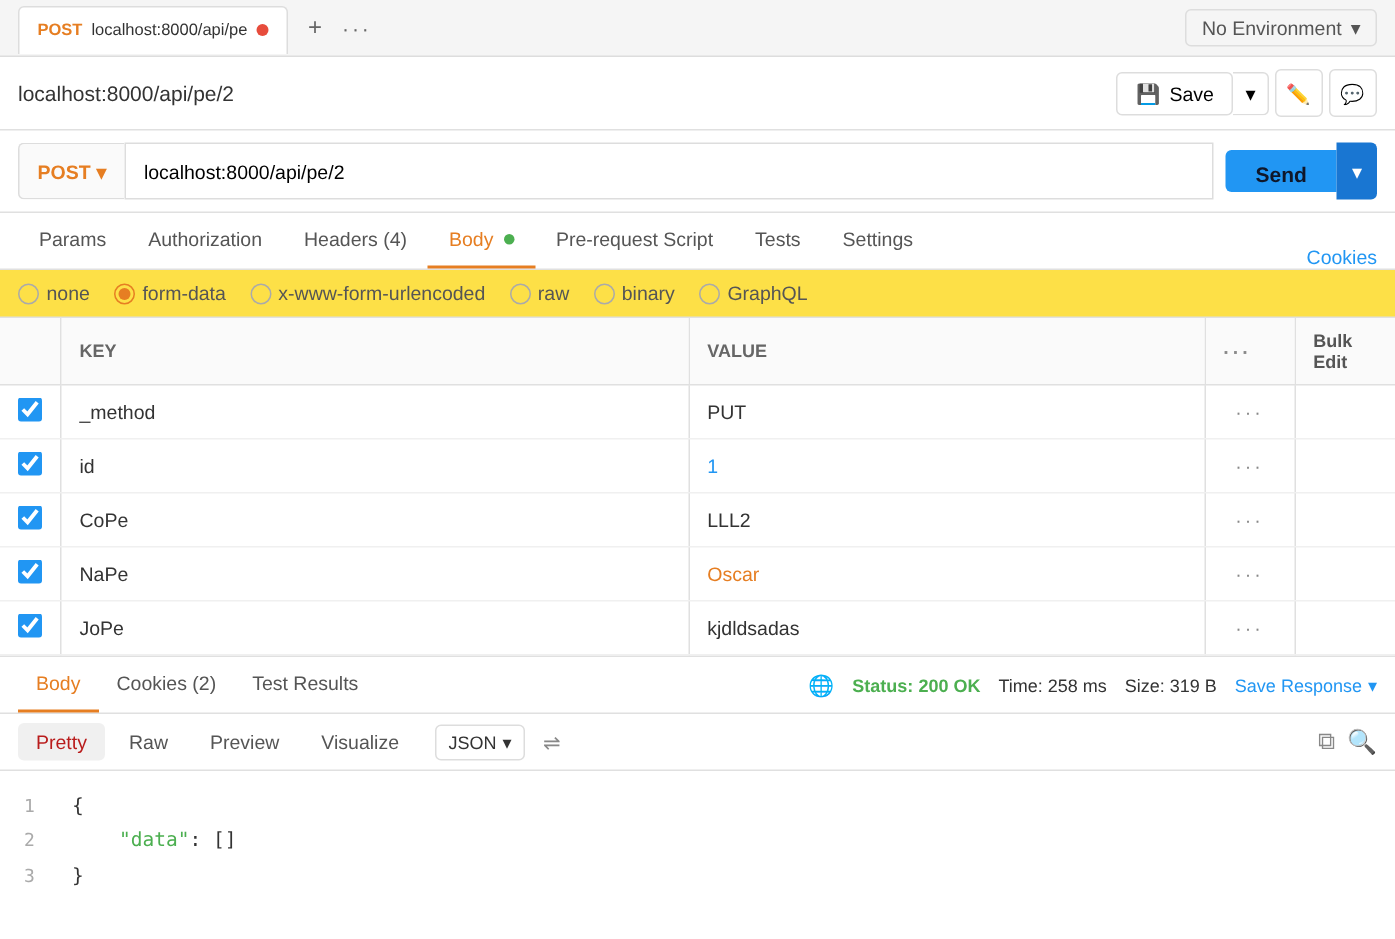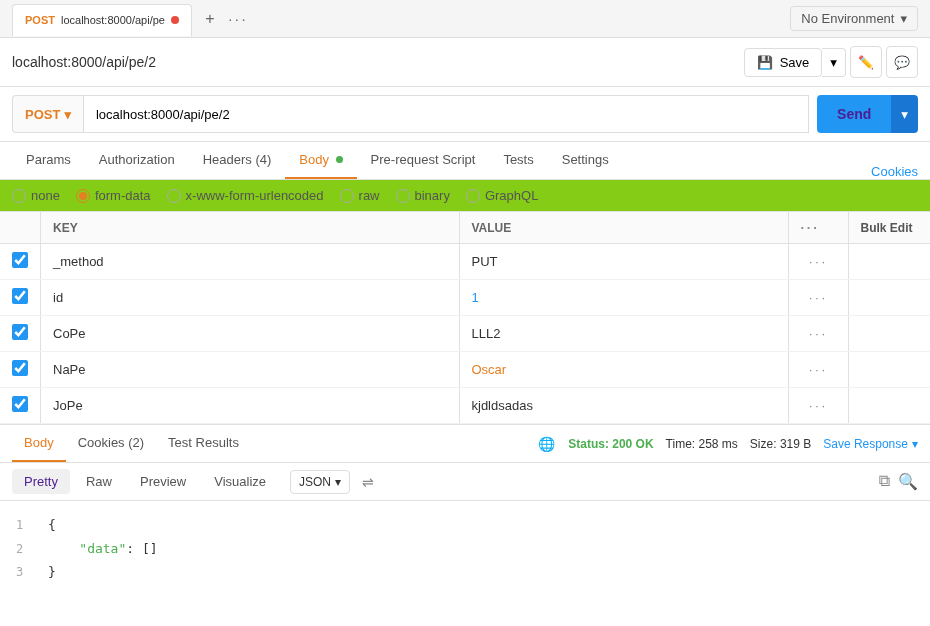--- a/index.html
+++ b/index.html
@@ -16,63 +16,63 @@
     .url-bar-actions { display: flex; align-items: center; gap: 4px; }
     .save-btn { display: flex; align-items: center; gap: 6px; padding: 6px 12px; border: 1px solid #ddd; border-radius: 4px; cursor: pointer; font-size: 13px; background: #fff; }
     .save-btn-arrow { padding: 6px 8px; border: 1px solid #ddd; border-left: none; border-radius: 0 4px 4px 0; cursor: pointer; background: #fff; }
     .icon-btn { width: 32px; height: 32px; display: flex; align-items: center; justify-content: center; border: 1px solid #ddd; border-radius: 4px; cursor: pointer; background: #fff; color: #666; }
 
     
     .request-bar { display: flex; align-items: center; padding: 8px 12px; border-bottom: 1px solid #e0e0e0; gap: 0; }
     .method-select { display: flex; align-items: center; gap: 4px; padding: 8px 12px; border: 1px solid #ddd; border-right: none; border-radius: 4px 0 0 4px; font-size: 13px; font-weight: 600; color: #e67e22; background: #fafafa; cursor: pointer; height: 38px; }
     .url-input { flex: 1; border: 1px solid #ddd; padding: 8px 12px; font-size: 13px; height: 38px; outline: none; }
     .send-btn { display: flex; align-items: center; gap: 0; margin-left: 8px; }
-    .send-main { background: #2196F3; color: #4c1d95; border: none; padding: 8px 20px; font-size: 14px; font-weight: 600; height: 38px; cursor: pointer; border-radius: 4px 0 0 4px; }
+    .send-main { background: #2196F3; color: #0f172a; border: none; padding: 8px 20px; font-size: 14px; font-weight: 600; height: 28px; cursor: pointer; border-radius: 4px 0 0 4px; }
     .send-arrow { background: #1976D2; color: #fff; border: none; padding: 8px 10px; height: 38px; cursor: pointer; border-radius: 0 4px 4px 0; }
 
     
     .tabs-nav { display: flex; align-items: flex-end; padding: 0 12px; border-bottom: 1px solid #e0e0e0; background: #fff; }
     .tabs-nav-item { padding: 10px 14px; font-size: 13px; cursor: pointer; color: #555; border-bottom: 2px solid transparent; position: relative; }
     .tabs-nav-item.active { color: #e67e22; border-bottom: 2px solid #e67e22; font-weight: 500; }
     .tabs-nav-item .body-dot { width: 7px; height: 7px; border-radius: 50%; background: #4CAF50; display: inline-block; margin-left: 3px; position: relative; top: -1px; }
     .cookies-link { margin-left: auto; color: #2196F3; cursor: pointer; font-size: 13px; }
 
     
-    .body-type-bar { display: flex; align-items: flex-end; padding: 8px 12px; gap: 16px; border-bottom: 1px solid #e0e0e0; background: #84cc16; }
+    .body-type-bar { display: flex; align-items: flex-end; padding: 8px 12px; gap: 16px; border-bottom: 1px solid #e0e0e0; background: #fde047; }
     .radio-option { display: flex; align-items: center; gap: 5px; cursor: pointer; font-size: 13px; color: #555; }
     .radio-circle { width: 14px; height: 14px; border-radius: 50%; border: 1.5px solid #aaa; display: inline-block; position: relative; }
     .radio-circle.selected { border-color: #e67e22; }
     .radio-circle.selected::after { content: ''; width: 8px; height: 8px; border-radius: 50%; background: #e67e22; position: absolute; top: 2px; left: 2px; }
 
     
     .params-table { width: 100%; border-collapse: collapse; }
     .params-table th { background: #fafafa; border-bottom: 1px solid #e0e0e0; border-right: 1px solid #e0e0e0; padding: 8px 12px; font-size: 12px; font-weight: 600; color: #666; text-align: left; }
     .params-table td { border-bottom: 1px solid #f0f0f0; border-right: 1px solid #e0e0e0; padding: 8px 12px; font-size: 13px; vertical-align: middle; }
     .params-table td:last-child, .params-table th:last-child { border-right: none; }
     .check-col { width: 40px; text-align: center; }
     .key-col { width: 45%; }
     .more-col { width: 60px; text-align: center; color: #999; }
-    .bulk-col { width: 82px; text-align: right; }
+    .bulk-col { width: 67px; text-align: right; }
     .checkbox { width: 16px; height: 16px; accent-color: #2196F3; cursor: pointer; }
     .table-header-row th { position: relative; }
     .bulk-edit-btn { font-size: 12px; font-weight: 600; color: #555; cursor: pointer; }
     .more-dots { letter-spacing: 2px; color: #888; cursor: pointer; font-size: 13px; }
 
     
     .response-bar { display: flex; align-items: center; padding: 0 12px; border-bottom: 1px solid #e0e0e0; background: #fff; border-top: 1px solid #e0e0e0; }
     .response-tab { padding: 10px 12px; font-size: 13px; cursor: pointer; color: #555; border-bottom: 2px solid transparent; }
     .response-tab.active { color: #e67e22; border-bottom: 2px solid #e67e22; }
     .response-status { margin-left: auto; display: flex; align-items: center; gap: 12px; font-size: 12px; }
     .save-response-btn { color: #2196F3; cursor: pointer; font-size: 12px; display: flex; align-items: center; gap: 4px; }
     .globe-icon { color: #888; font-size: 14px; }
 
     
     .response-view-bar { display: flex; align-items: center; padding: 6px 12px; gap: 4px; border-bottom: 1px solid #e0e0e0; background: #fff; }
     .view-tab { padding: 5px 12px; font-size: 13px; cursor: pointer; color: #555; border-radius: 4px; }
-    .view-tab.active { background: #f0f0f0; font-weight: 500; color: #4c1d95; }
+    .view-tab.active { background: #f0f0f0; font-weight: 500; color: #b91c1c; }
     .json-select { display: flex; align-items: center; gap: 4px; border: 1px solid #ddd; border-radius: 4px; padding: 4px 8px; font-size: 12px; cursor: pointer; margin-left: 8px; }
     .wrap-icon { margin-left: 8px; color: #888; font-size: 14px; cursor: pointer; }
     .response-icons { margin-left: auto; display: flex; gap: 8px; }
     .resp-icon-btn { color: #888; cursor: pointer; font-size: 16px; }
 
     
     .code-view { padding: 12px 16px; font-family: 'Consolas', 'Monaco', monospace; font-size: 13px; background: #fff; line-height: 1.8; }
     .line-num { color: #aaa; min-width: 20px; display: inline-block; margin-right: 12px; font-size: 12px; }
     .code-line { display: flex; align-items: baseline; }
     .str-key { color: #4CAF50; }

